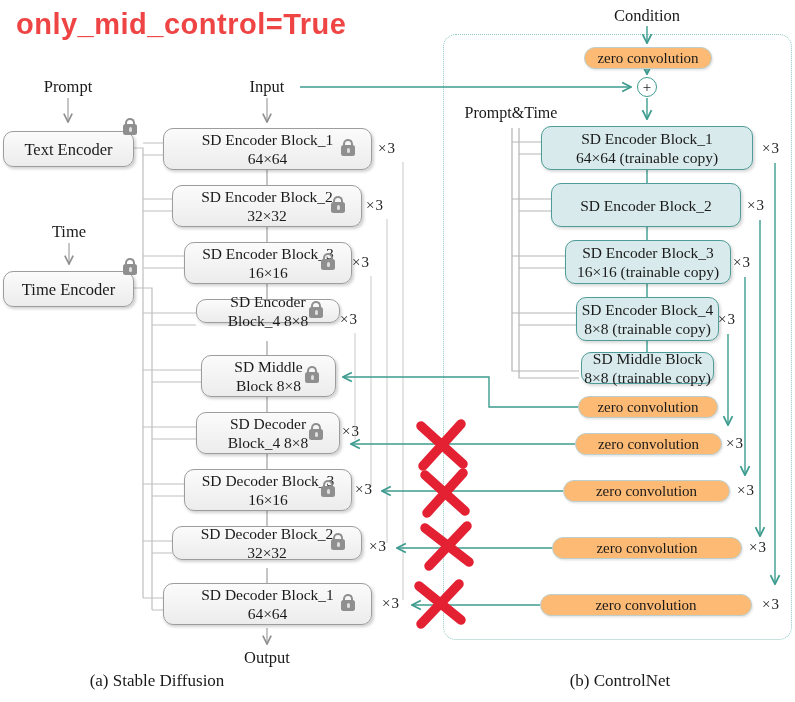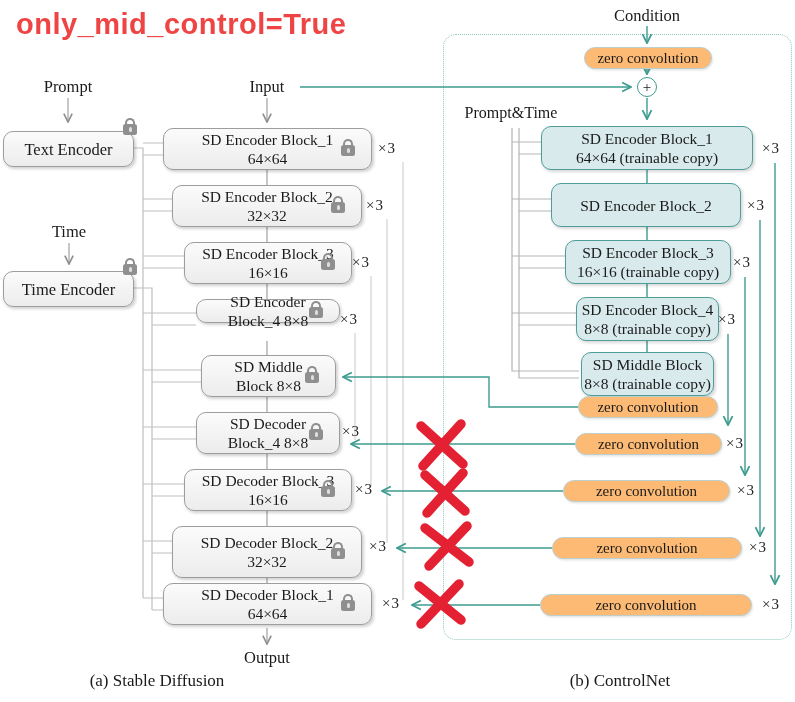--- a/index.html
+++ b/index.html
@@ -142,21 +142,21 @@
   <div class="abs gbox" style="left:196px;top:412px;width:144px;height:42px;">
     <div>SD Decoder</div>
     <div>Block_4 8×8</div>
     <span class="lock lk-r"></span>
   </div>
   <div class="abs gbox" style="left:184px;top:469px;width:168px;height:42px;">
     <div>SD Decoder Block_3</div>
     <div>16×16</div>
     <span class="lock lk-r"></span>
   </div>
-  <div class="abs gbox" style="left:172px;top:526px;width:190px;height:52px;">
+  <div class="abs gbox" style="left:172px;top:526px;width:190px;height:34px;">
     <div>SD Decoder Block_2</div>
     <div>32×32</div>
     <span class="lock lk-r"></span>
   </div>
   <div class="abs gbox" style="left:163px;top:583px;width:209px;height:42px;">
     <div>SD Decoder Block_1</div>
     <div>64×64</div>
     <span class="lock lk-r"></span>
   </div>
 
@@ -185,21 +185,21 @@
     <div>SD Encoder Block_2</div>
   </div>
   <div class="abs tbox" style="left:565px;top:240px;width:166px;height:44px;">
     <div>SD Encoder Block_3</div>
     <div>16×16 (trainable copy)</div>
   </div>
   <div class="abs tbox" style="left:576px;top:297px;width:143px;height:44px;">
     <div>SD Encoder Block_4</div>
     <div>8×8 (trainable copy)</div>
   </div>
-  <div class="abs tbox" style="left:581px;top:352px;width:133px;height:44px;">
+  <div class="abs tbox" style="left:581px;top:352px;width:133px;height:32px;">
     <div>SD Middle Block</div>
     <div>8×8 (trainable copy)</div>
   </div>
   <div class="abs pill" style="left:578px;top:396px;width:140px;">zero convolution</div>
 
   <span class="abs mult" style="left:762px;top:140px;">×3</span>
   <span class="abs mult" style="left:747px;top:197px;">×3</span>
   <span class="abs mult" style="left:733px;top:254px;">×3</span>
   <span class="abs mult" style="left:718px;top:311px;">×3</span>
 

